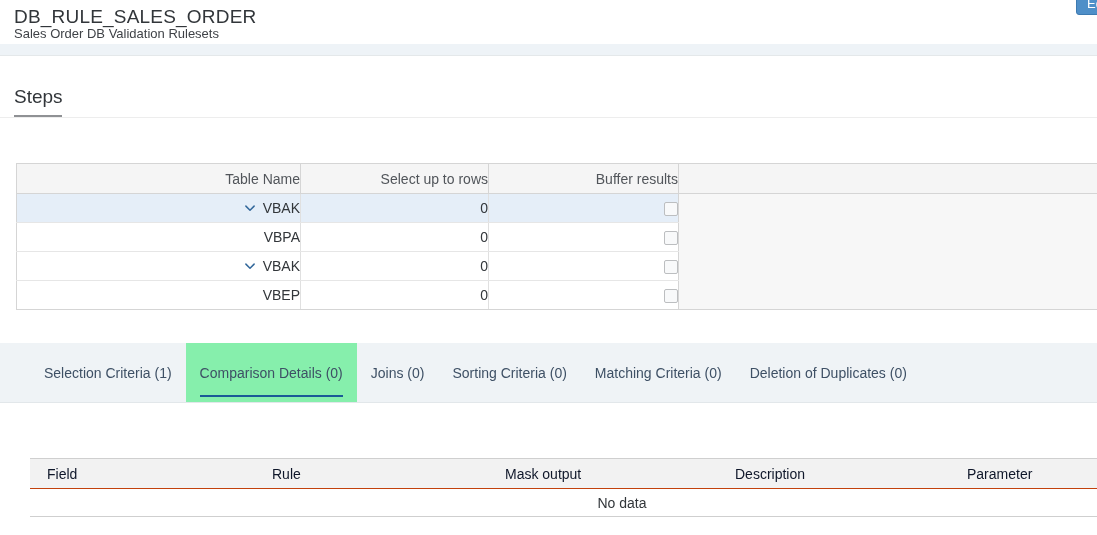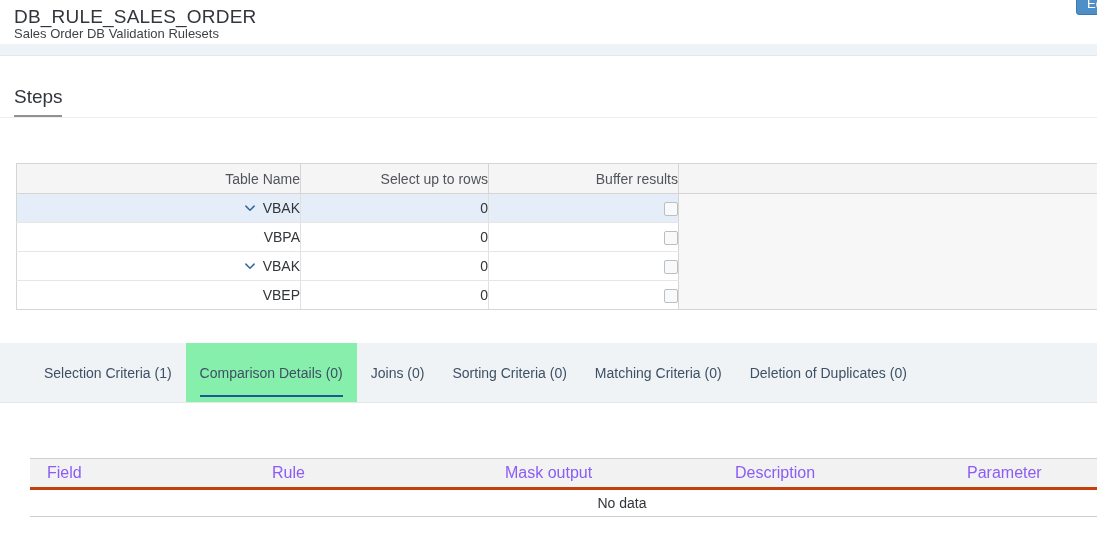--- a/index.html
+++ b/index.html
@@ -39,21 +39,21 @@
   .cb { display:inline-block; width:14px; height:14px; margin-left:17px; border:1px solid #bcbec0; border-radius:2px; background:#f8f9fa; vertical-align:middle; }
 
   
   .tabbar { position:absolute; left:0; top:343px; width:100%; height:60px; background:#eff3f6; border-bottom:1px solid #e2e7ea; display:flex; align-items:stretch; padding-left:30px; }
   .tab { display:flex; align-items:center; padding:0 14px; font-size:14px; color:#3e5065; cursor:pointer; position:relative; white-space:nowrap; }
   .tab.highlighted { background:#86efac; }
   .tab.selected::after { content:""; position:absolute; left:14px; right:14px; bottom:5px; height:2px; background:#1a5a96; }
 
   
   .cmp-wrap { position:absolute; left:30px; top:458px; width:1184px; }
-  .cmp-table th { height:30px; background:#f2f2f2; color:#8b5cf6; font-size:16px; font-weight:400; text-align:left; padding-left:17px; border-top:1px solid #cfcfcf; border-bottom:3px solid #c2410c; }
+  .cmp-table th { height:30px; background:#f2f2f2; color:#0f172a; font-size:14px; font-weight:400; text-align:left; padding-left:17px; border-top:1px solid #cfcfcf; border-bottom:1px solid #c2410c; }
   .cmp-table td { height:28px; background:#ffffff; border-bottom:1px solid #cfcfcf; font-size:14px; color:#32363a; text-align:center; }
 </style>
 </head>
 <body>
 
 <div class="page">
 
   <h1 class="page-title">DB_RULE_SALES_ORDER</h1>
   <div class="page-subtitle">Sales Order DB Validation Rulesets</div>
   <button class="edit-btn">Edit</button>

